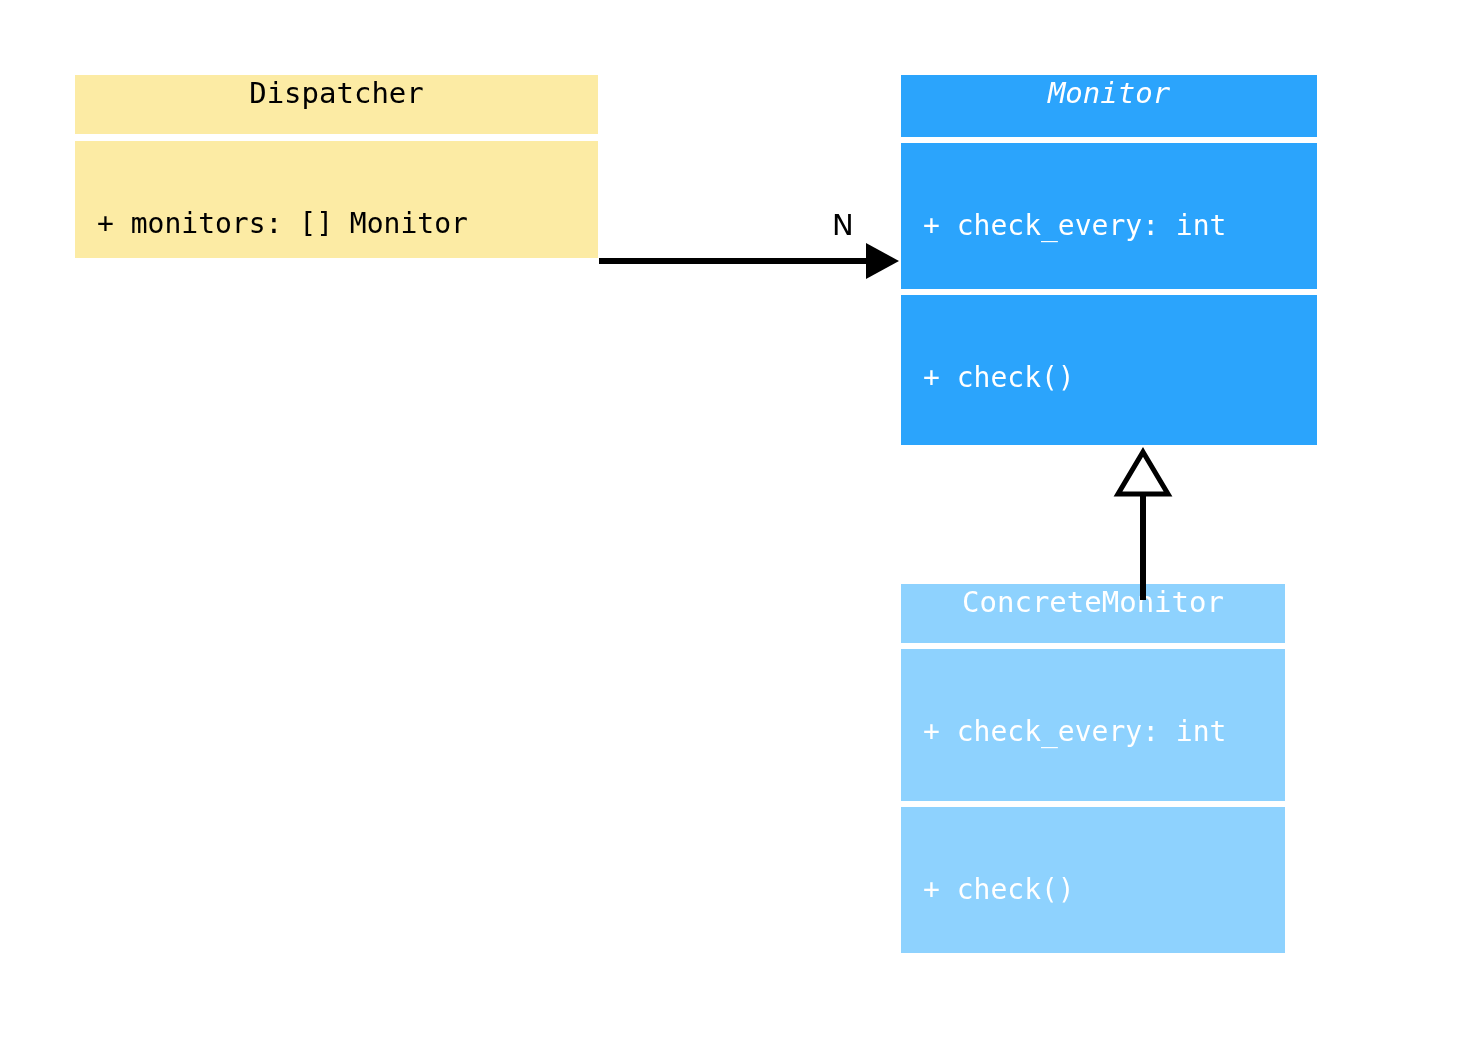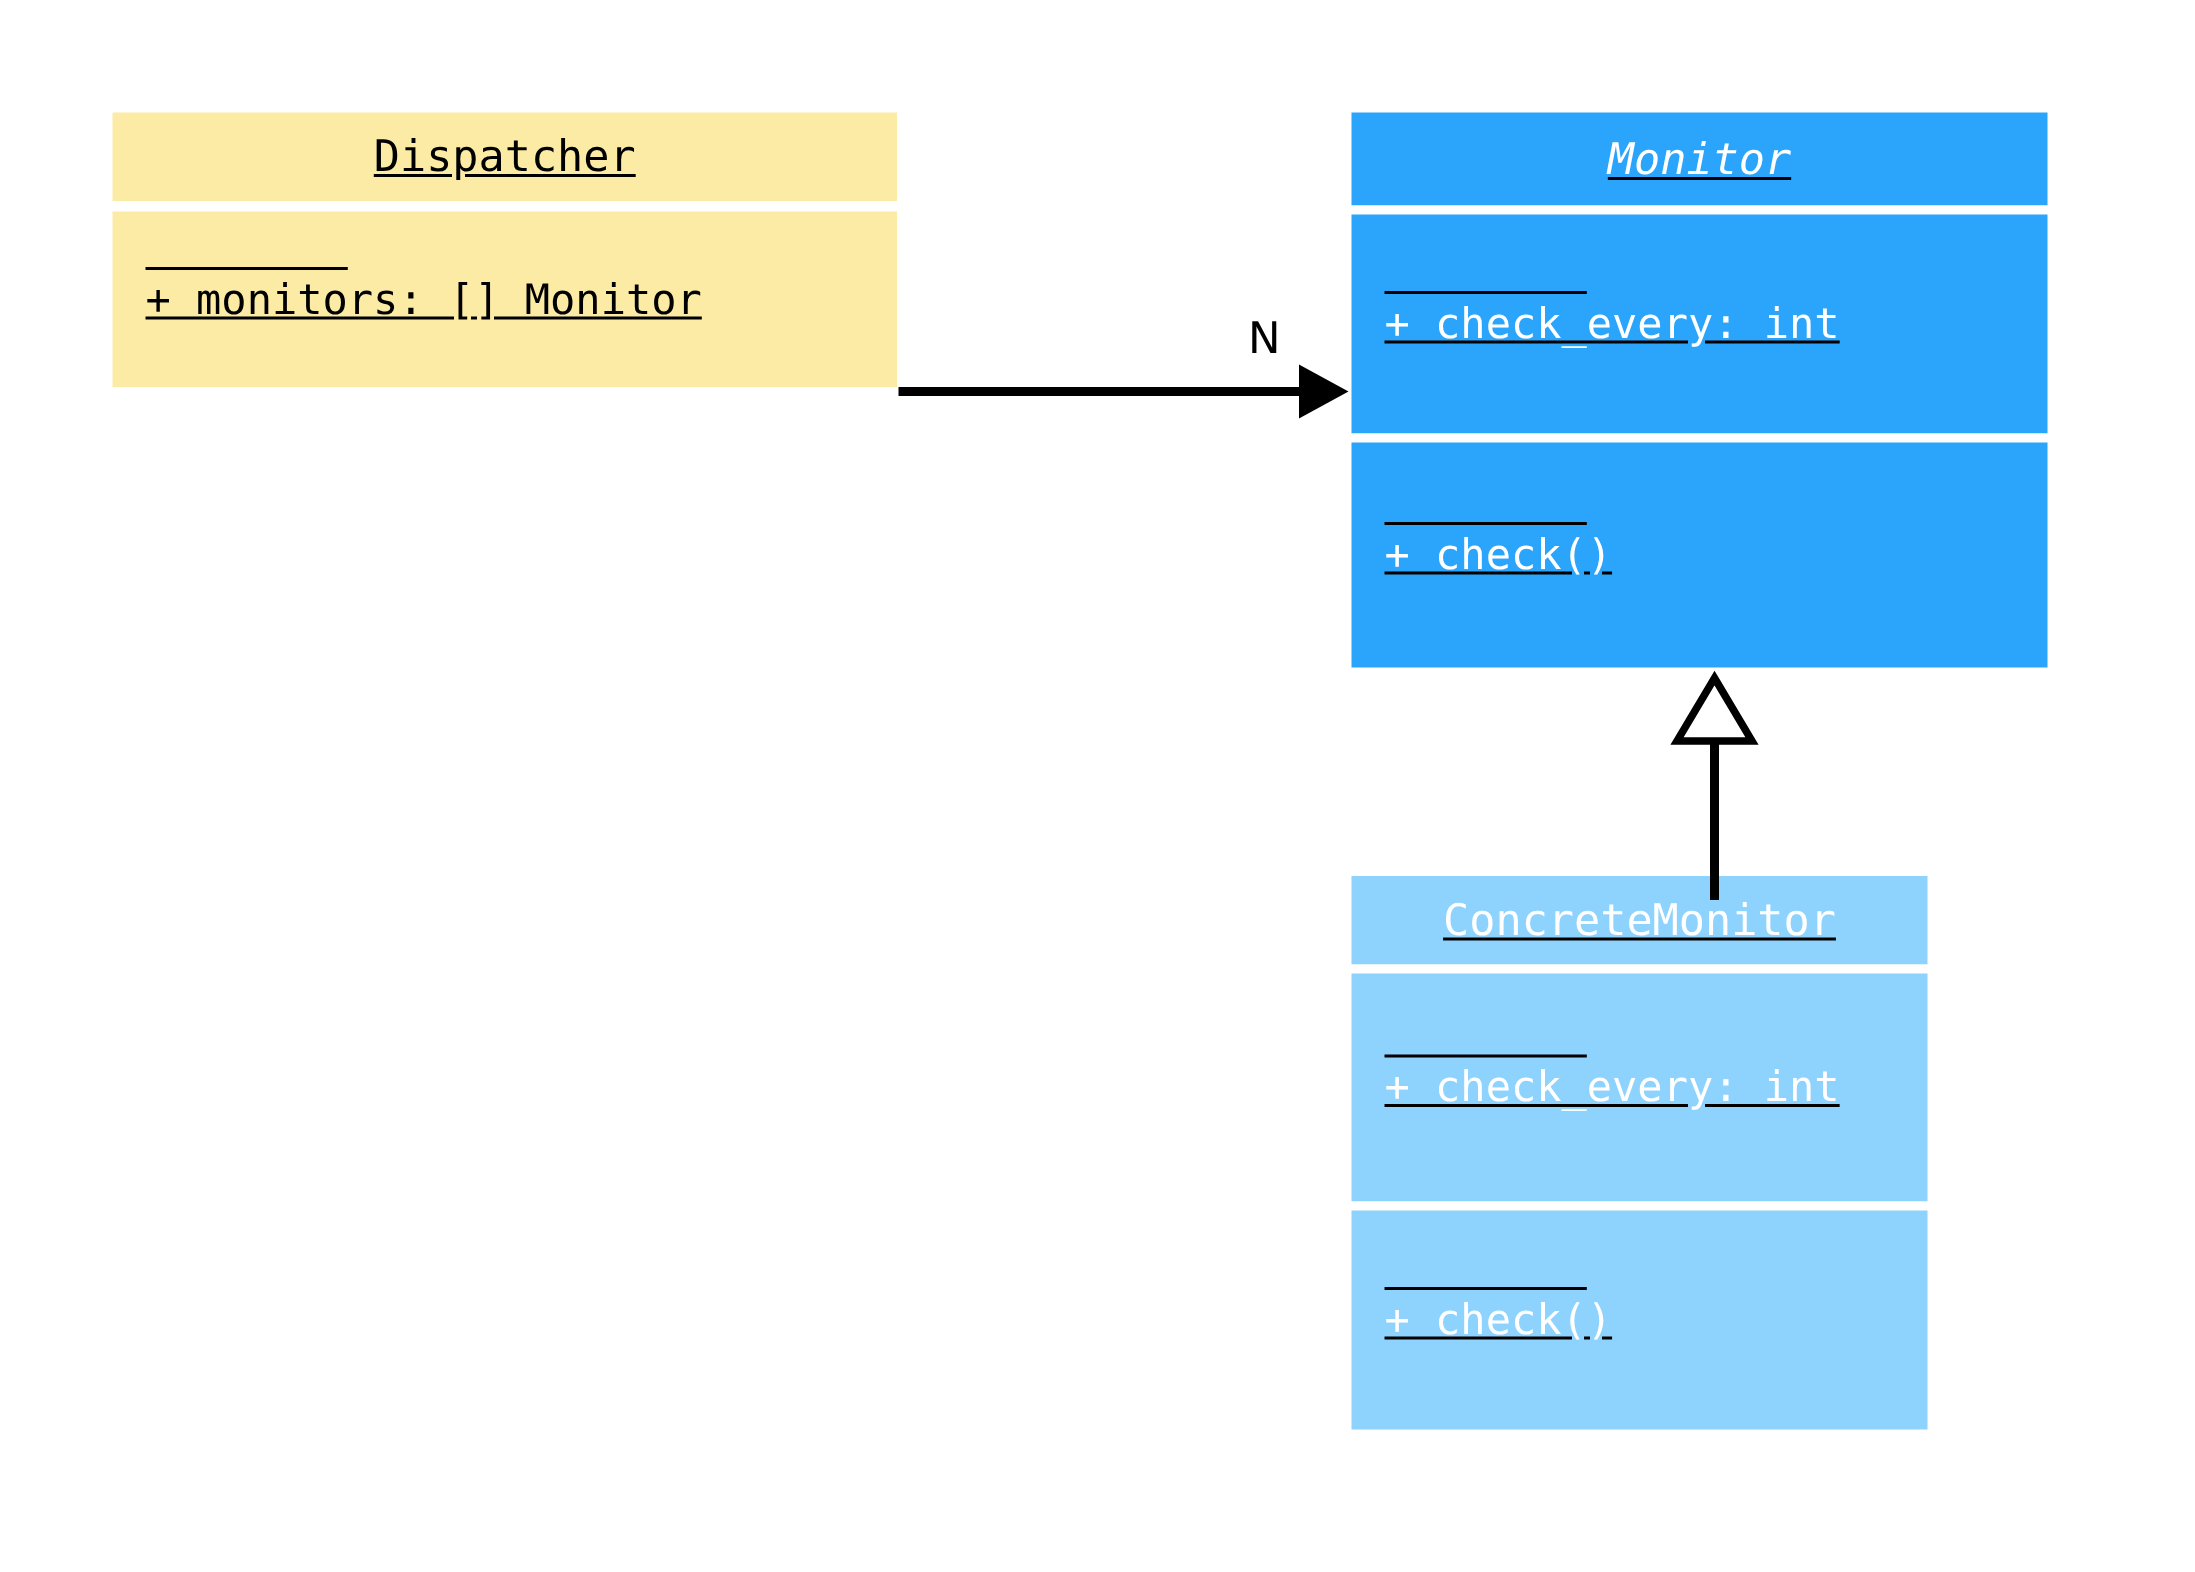--- a/index.html
+++ b/index.html
@@ -20,23 +20,21 @@
   
   .uml-class {
     position: absolute;
     display: flex;
     flex-direction: column;
     box-sizing: border-box;
   }
   .uml-section {
     box-sizing: border-box;
     display: flex;
-    align-items: center;
     overflow: hidden;
-    text-decoration: underline;
   }
   .uml-title-section {
     justify-content: center;
   }
   .uml-title {
     font-size: 29px;
     letter-spacing: 0px;
     white-space: pre;
     line-height: 1.25;
   }
@@ -117,21 +115,21 @@
     <div class="uml-section uml-members" style="height:117px;">
       <div>
         <div class="uml-member-line">+ monitors: [] Monitor</div>
       </div>
     </div>
 
     <div class="gap" style="height:7px;"></div>
 
   </div>
 
-  <div class="uml-class theme-blue" style="left:901px; top:75px; width:464px; height:370px;">
+  <div class="uml-class theme-blue" style="left:901px; top:75px; width:416px; height:370px;">
 
     <div class="uml-section uml-title-section" style="height:62px;">
       <span class="uml-title abstract">Monitor</span>
     </div>
 
     <div class="gap" style="height:6px;"></div>
 
     <div class="uml-section uml-members" style="height:146px;">
       <div>
         <div class="uml-member-line">+ check_every: int</div>

